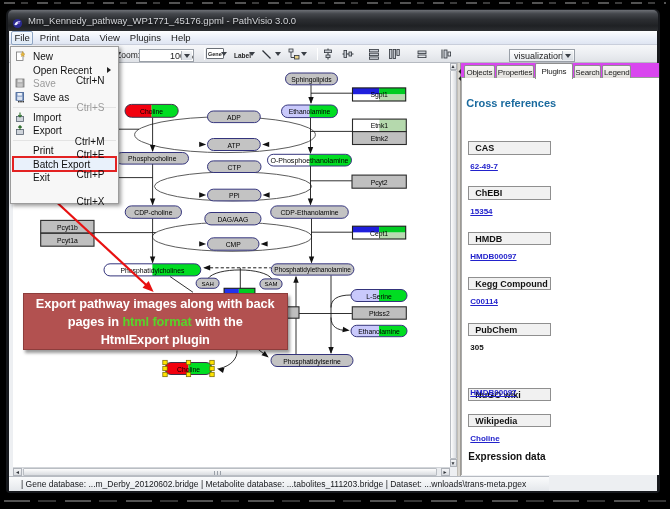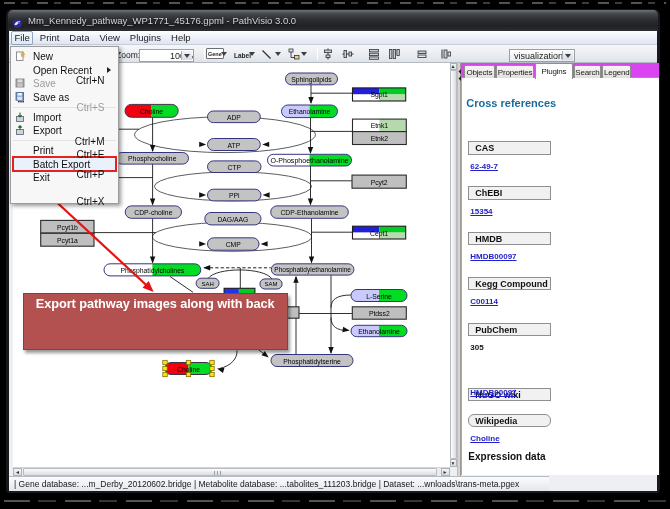--- a/index.html
+++ b/index.html
@@ -42,21 +42,21 @@
   .tabrow{left:461.3px;top:62.5px;width:198.2px;height:15.8px;background:#d946ef;border-bottom:1px solid #9a9a9a;}
   .tab{position:absolute;top:2.5px;height:13.3px;background:linear-gradient(180deg,#f7f6f4,#e2e0dc);border:1px solid #8e8e8e;border-bottom:none;border-radius:2px 2px 0 0;font-size:8px;letter-spacing:-0.2px;color:#1a1a1a;display:flex;align-items:center;justify-content:center;padding:0 1px;overflow:hidden;white-space:nowrap;}
   .tab.selected{top:0.8px;height:15.3px;background:#fff;z-index:2;}
   .panel{left:461.3px;top:78.3px;width:198.2px;height:397.2px;background:#fff;border-left:1px solid #aaa;}
   .panel .xref-title{position:absolute;left:4px;top:19px;font-size:11px;font-weight:bold;}
   .xsec-box{position:absolute;left:6px;width:83px;height:13.5px;background:#f1f1f1;border:1px solid #8f8f8f;font-size:9px;font-weight:bold;color:#111;display:flex;align-items:center;padding-left:6px;}
   .xsec-val{position:absolute;left:8px;font-size:8px;font-weight:bold;}
   .xsec-val.link{text-decoration:underline;}
   .expr-title{position:absolute;left:6px;font-size:10px;font-weight:bold;color:#111;}
   
-  .statusbar{left:9px;top:476px;width:540px;height:15px;background:linear-gradient(180deg,#fafbfc,#e4e7eb);border-top:1px solid #b6bac1;display:flex;align-items:center;font-size:8.5px;color:#14161a;padding-left:5px;white-space:nowrap;}
+  .statusbar{left:9px;top:476px;width:540px;height:15px;background:linear-gradient(180deg,#fafbfc,#e4e7eb);border-top:1px solid #b6bac1;display:flex;align-items:center;font-size:8.5px;color:#14161a;padding-left:12px;white-space:nowrap;}
   
   .menu{left:10px;top:45.5px;width:108.5px;height:158px;background:#f7f7f7;border:1px solid #9c9c9c;box-shadow:2px 2px 4px rgba(0,0,0,.4);z-index:50;padding-top:3px;}
   .menu .item{height:13.7px;display:flex;align-items:center;font-size:10px;color:#111;position:relative;padding-left:4px;}
   .menu .item .ic{width:13px;height:10px;display:flex;align-items:center;}
   .menu .item .lab{margin-left:5px;white-space:nowrap;}
   .menu .item .accel{position:absolute;right:13px;margin-top:48px;}
   .menu .item.disabled{color:#9b9b9b;}
   .menu .sep{height:6px;display:flex;align-items:center;}
   .menu .sep div{height:1px;background:#e3e3e3;width:100%;margin:0 2px;}
   .menu .submark{position:absolute;right:4px;width:0;height:0;border:3.2px solid transparent;border-left:4.5px solid #222;}
@@ -489,39 +489,41 @@
     <div class="xsec-box" style="top: 108px;">ChEBI</div>
     <div class="xsec-val link" style="top: 128.5px; color: rgb(34, 34, 204);">15354</div>
     <div class="xsec-box" style="top: 153.5px;">HMDB</div>
     <div class="xsec-val link" style="top: 174px; color: rgb(34, 34, 204);">HMDB00097</div>
     <div class="xsec-box" style="top: 198.5px;">Kegg Compound</div>
     <div class="xsec-val link" style="top: 219px; color: rgb(34, 34, 204);">C00114</div>
     <div class="xsec-box" style="top: 244.5px;">PubChem</div>
     <div class="xsec-val" style="top: 265px; color: rgb(17, 17, 17); text-align: right;">305</div>
     <div class="xsec-box" style="top: 289.5px; margin-top: 20px;">NuGO wiki</div>
     <div class="xsec-val link" style="top: 310px; color: rgb(34, 34, 204);">HMDB00097</div>
-    <div class="xsec-box" style="top: 335.5px; border-radius: 6px;">Wikipedia</div>
+    <div class="xsec-box" style="top: 335.5px;">Wikipedia</div>
     <div class="xsec-val link" style="top: 356px; color: rgb(34, 34, 204);">Choline</div>
     <div class="expr-title" style="top: 373px;">Expression data</div>
   </div>
 
 <div class="abs hscroll">
   <div class="abs sbtn" style="left:0;top:0.5px;width:9px;height:8px;font-size:5px;">◄</div>
   <div class="abs hthumb">
       <span class="grip"></span>
     </div>
   <div class="abs sbtn" style="right:0;top:0.5px;width:9px;height:8px;font-size:5px;">►</div>
 </div>
 
 <div class="abs statusbar">
   <span>| Gene database: ...m_Derby_20120602.bridge | Metabolite database: ...tabolites_111203.bridge | Dataset: ...wnloads\trans-meta.pgex</span>
 </div>
 
 <div class="abs callout" id="callout" style="background: rgb(178, 81, 80);">
     <div><span>Export pathway images along with back</span></div>
+    <div><span>pages in </span><span class="hl" style="color: rgb(88, 212, 42);">html format</span><span> with the</span></div>
+    <div><span>HtmlExport plugin</span></div>
   </div>
 
 <svg class="abs" id="arrow-overlay" width="670" height="509" viewBox="0 0 670 509" style="left:0;top:0;z-index:30;pointer-events:none;">
     <line x1="57" y1="202.5" x2="150" y2="288.5" stroke="#e81111" stroke-width="2.2"></line>
     <path d="M5 0 L-6 -4.5 L-6 4.5 Z" fill="#e81111" transform="translate(150,288.5) rotate(42.76052406204812)"></path>
   </svg>
 
 <div class="abs menu" id="filemenu">
     <div class="item">
       <span class="ic">

